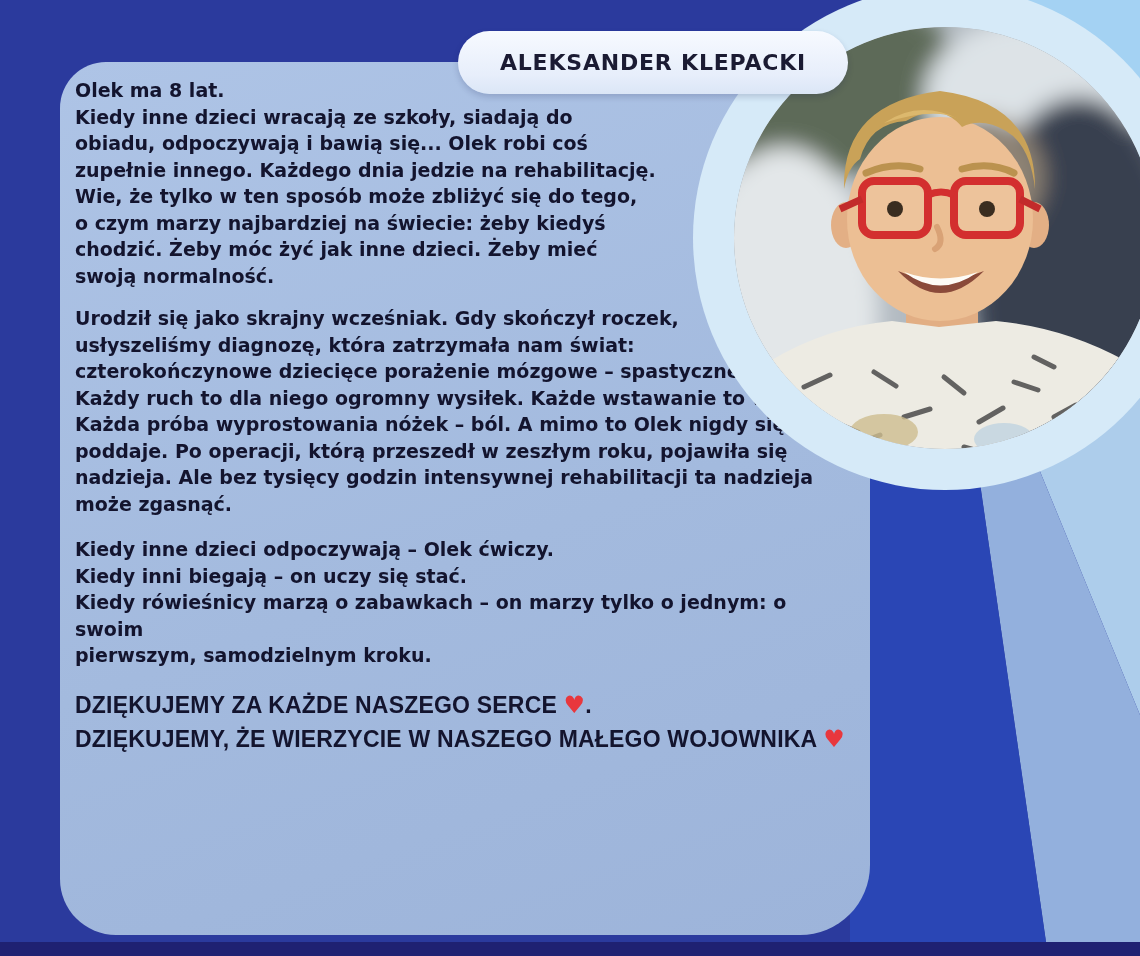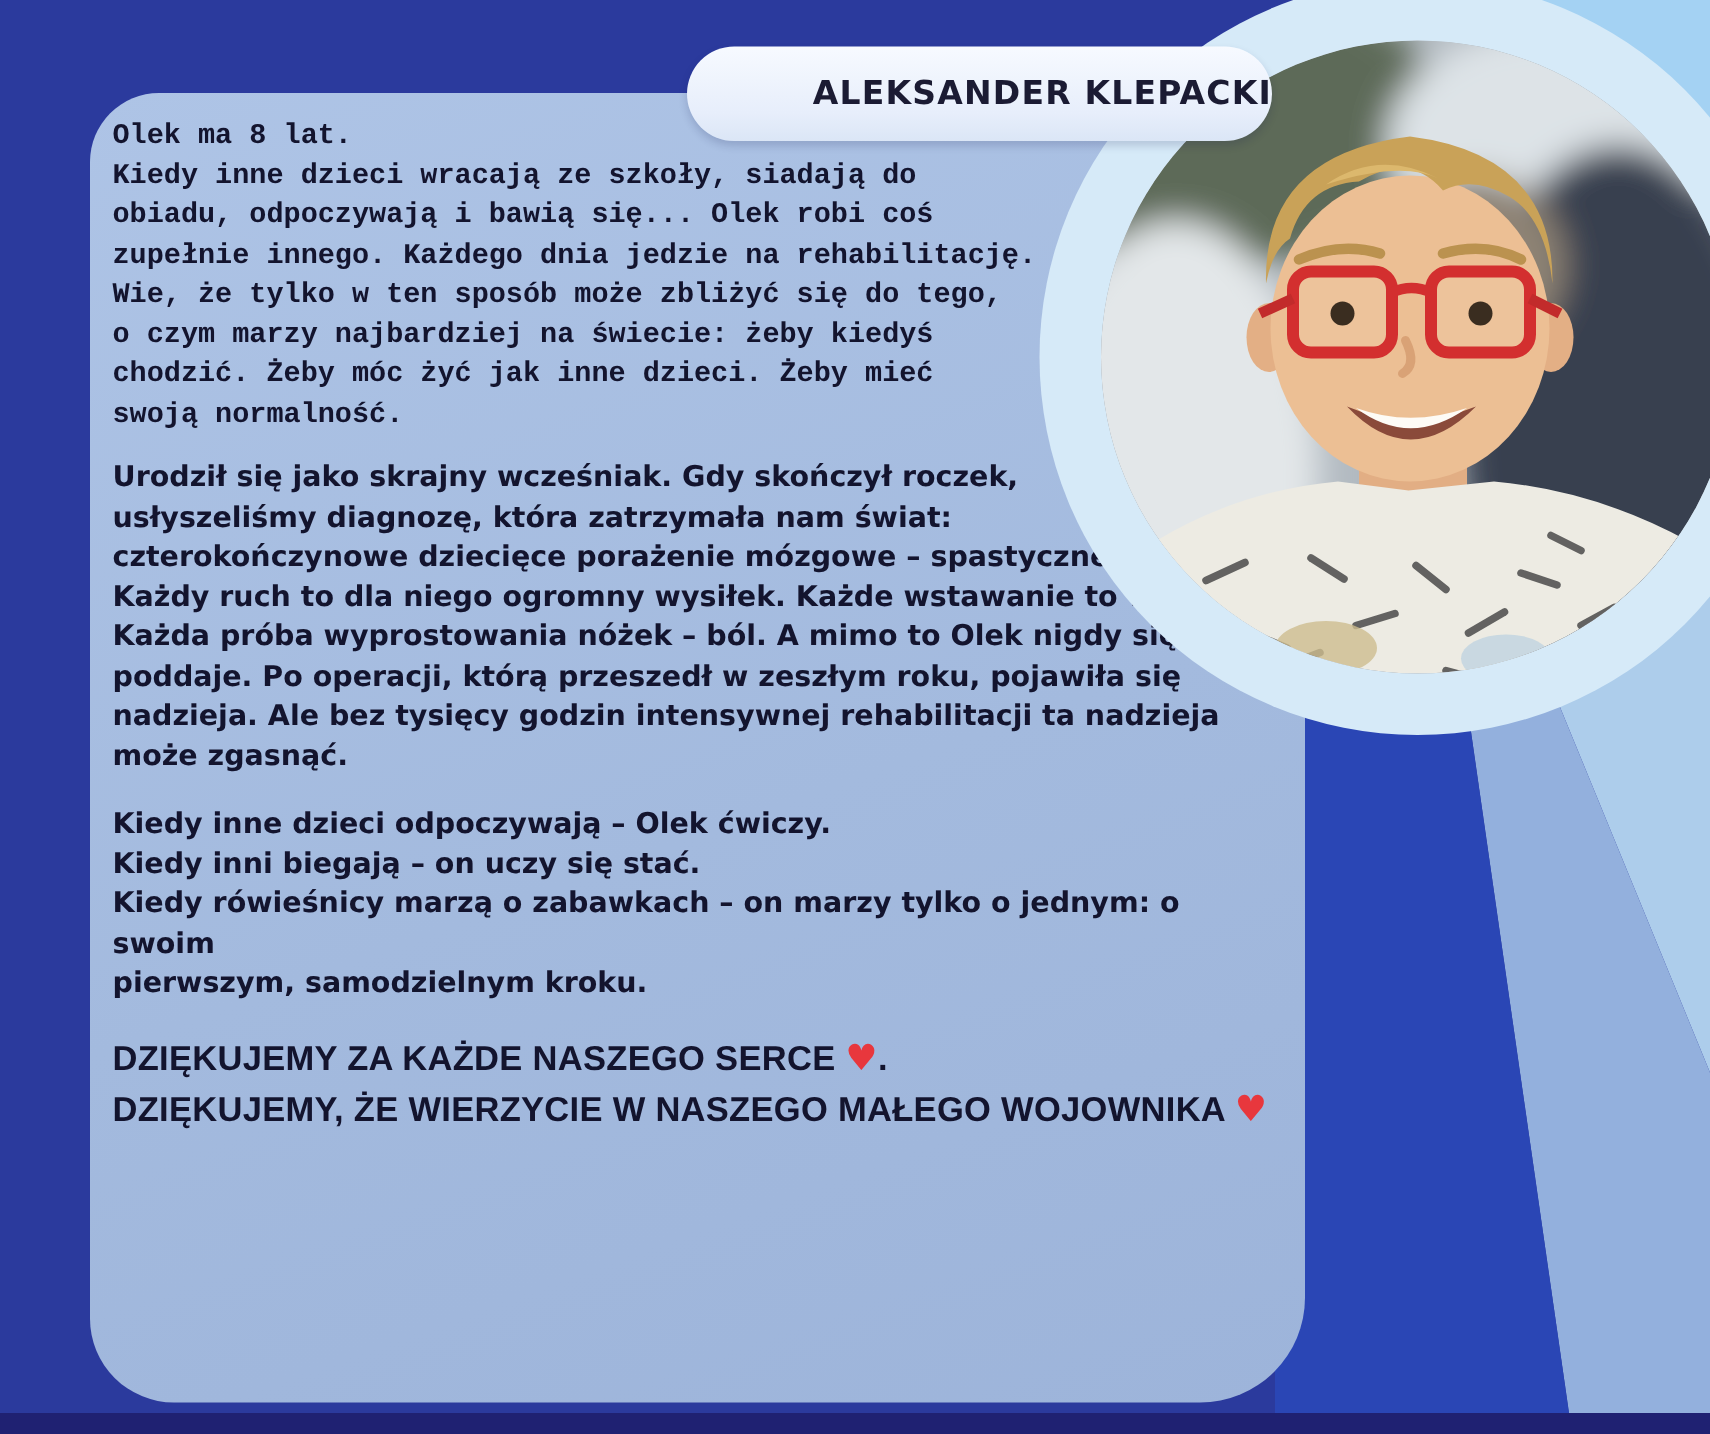--- a/index.html
+++ b/index.html
@@ -19,21 +19,21 @@
   
   .panel{
     position:absolute;left:60px;top:62px;width:810px;height:873px;
     background:linear-gradient(160deg,#aec4e6 0%,#a3bade 55%,#9db4da 100%);
     border-radius:46px 46px 70px 56px;
     padding:15px 18px 0 15px;box-sizing:border-box;
     color:#13142e;
   }
   .para{white-space:pre-line;font-weight:bold;font-size:19px;line-height:26.5px;letter-spacing:0;}
   .para + .para{margin-top:16px;}
-  .p-intro      {margin:0;font-family:Liberation Mono, monospace;}
+  .p-intro      {margin:0;}
   .p-diagnosis  {margin-top:18px;}
   .p-comparison {margin-top:44px;}
   .p-event      {margin-top:19px;font-size:21.5px;line-height:33px;}
   .p-hope       {margin-top:16px;}
   .p-thanks     {margin-top:8px;font-family:"Liberation Sans",sans-serif;font-size:23px;line-height:34px;letter-spacing:0.2px;}
   .heart{color:#e8373d;font-family:"DejaVu Sans",sans-serif;}
   .p-event .heart{font-size:22px;}
   .p-thanks .heart{font-size:24px;}
   
   .photo-ring{
@@ -43,21 +43,21 @@
   .photo-circle{
     position:absolute;left:734px;top:27px;width:422px;height:422px;border-radius:50%;
     overflow:hidden;background:#b6bec4;
   }
   .photo-circle svg{display:block;width:100%;height:100%;}
   
   .badge{
     position:absolute;left:458px;top:31px;width:390px;height:63px;
     background:linear-gradient(180deg,#f7faff 0%,#e7eefb 70%,#dbe6f6 100%);
     border-radius:32px;
-    display:flex;align-items:center;justify-content:flex-end;
+    display:flex;align-items:center;justify-content:center;
     box-shadow:0 3px 6px rgba(20,25,80,0.18);
   }
   .badge-label{
     font-weight:800;font-size:22px;letter-spacing:0.8px;color:#1b1b33;
     font-family:"DejaVu Sans","Liberation Sans",sans-serif;
   }
   
   .bottom-bar{position:absolute;left:0;bottom:0;width:100%;height:14px;background:#1f2172;}
 </style>
 </head>

